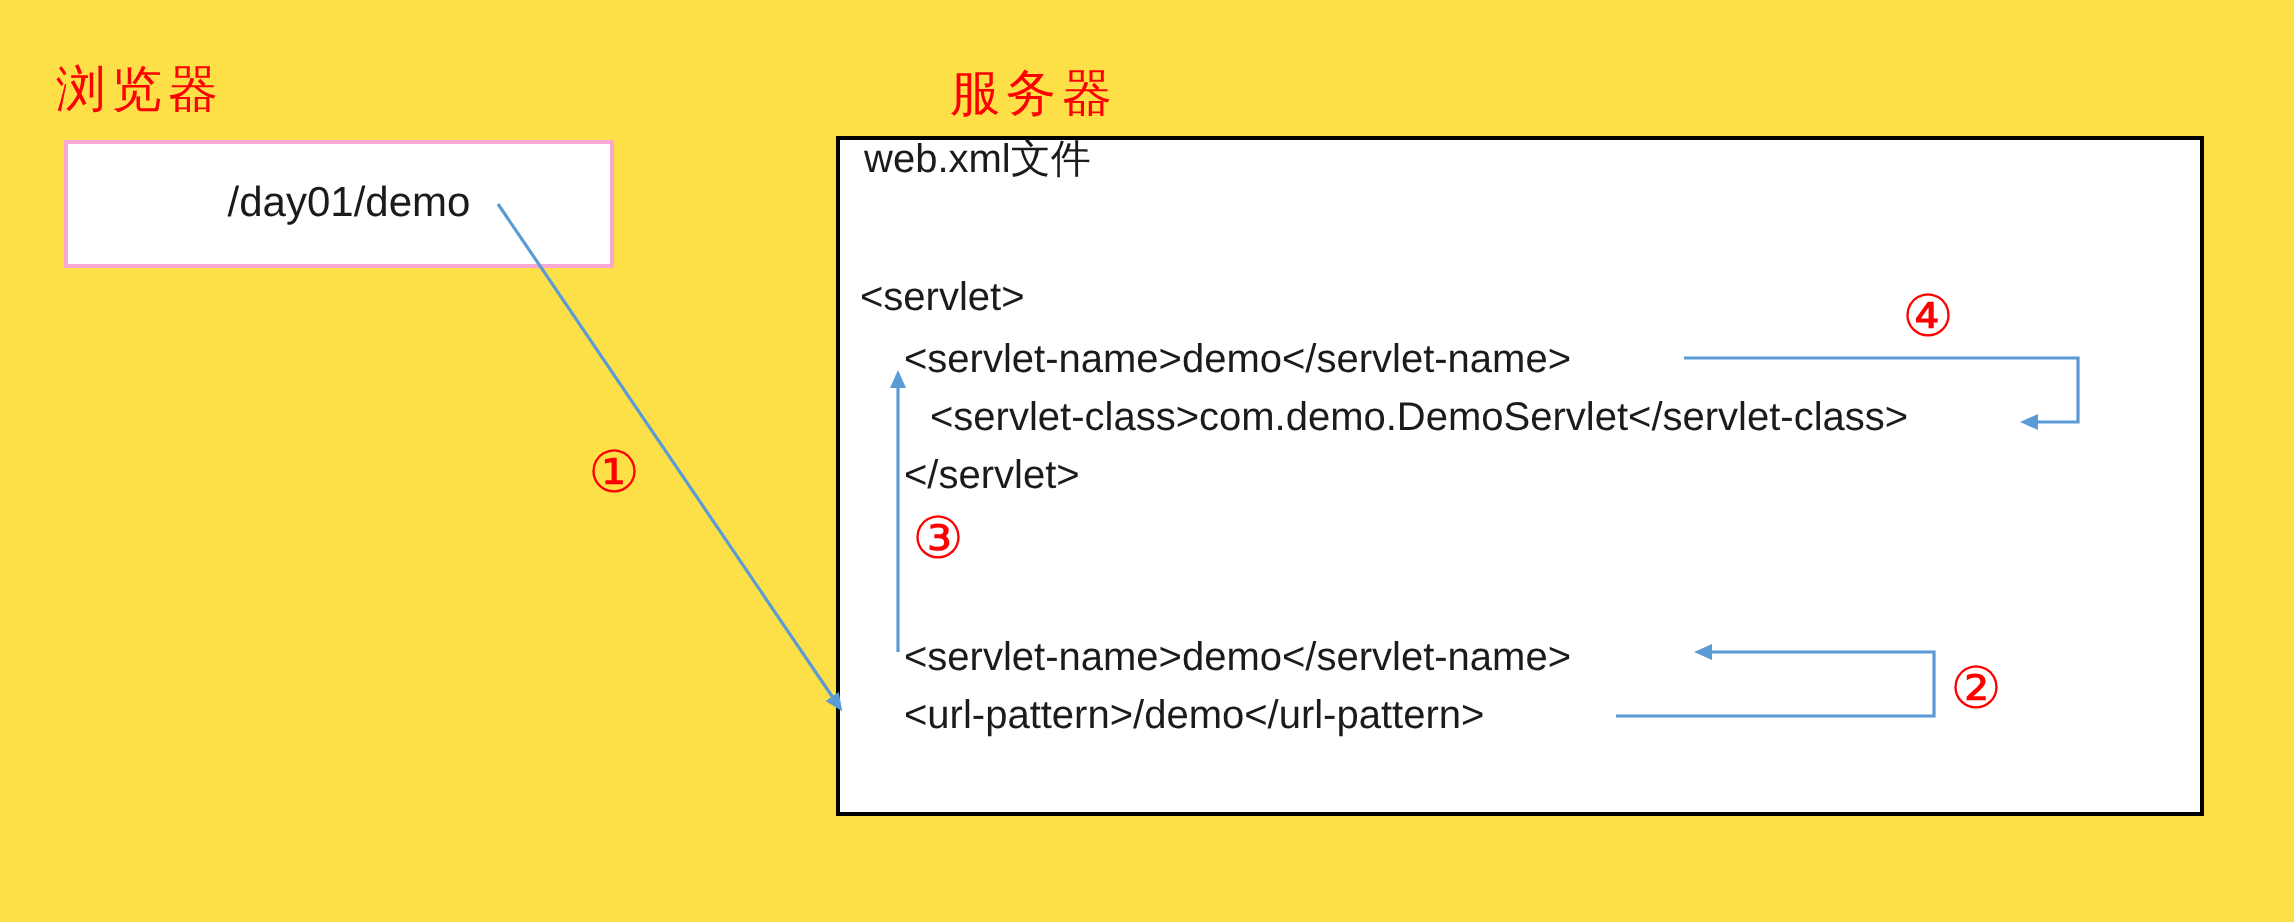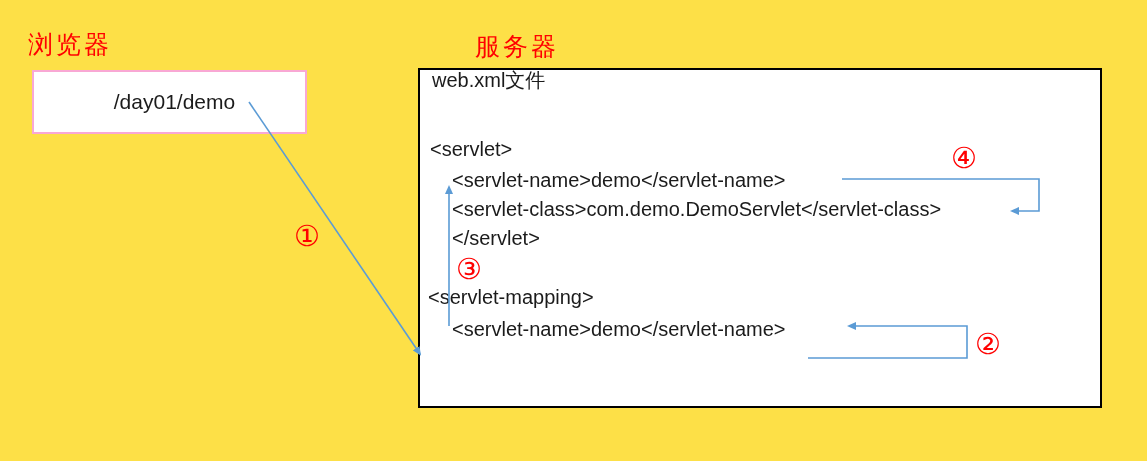--- a/index.html
+++ b/index.html
@@ -60,21 +60,21 @@
   .code-line {
     position: absolute;
     color: var(--ink);
     font-size: 20px;
     line-height: 24px;
     white-space: nowrap;
   }
   .file-title            { left: 432px; top: 68px;  }
   .ln-servlet-open       { left: 430px; top: 137px; text-align: right; }
   .ln-servlet-name       { left: 452px; top: 168px; }
-  .ln-servlet-class      { left: 452px; top: 197px; }
+  .ln-servlet-class      { left: 465px; top: 197px; }
   .ln-servlet-close      { left: 452px; top: 226px; }
   .ln-mapping-open       { left: 428px; top: 285px; }
   .ln-mapping-name       { left: 452px; top: 317px; }
   .ln-url-pattern        { left: 452px; top: 346px; }
   .ln-mapping-close      { left: 428px; top: 374px; }
 
   .arrow-layer {
     position: absolute;
     left: 0; top: 0;
     width: 1147px; height: 461px;
@@ -112,22 +112,22 @@
     <span class="url">/day01/demo</span>
   </div>
 
   <div class="server-box"></div>
 
   <div class="code-line file-title">web.xml文件</div>
   <div class="code-line ln-servlet-open">&lt;servlet&gt;</div>
   <div class="code-line ln-servlet-name">&lt;servlet-name&gt;demo&lt;/servlet-name&gt;</div>
   <div class="code-line ln-servlet-class">&lt;servlet-class&gt;com.demo.DemoServlet&lt;/servlet-class&gt;</div>
   <div class="code-line ln-servlet-close">&lt;/servlet&gt;</div>
-  <div class="code-line ln-mapping-open">&lt;servlet-mapping&gt;</div>
   <div class="code-line ln-mapping-name">&lt;servlet-name&gt;demo&lt;/servlet-name&gt;</div>
+  <div class="code-line ln-url-pattern">&lt;url-pattern&gt;/demo&lt;/url-pattern&gt;</div>
 
   <svg class="arrow-layer" width="1147" height="461" viewBox="0 0 1147 461" xmlns="http://www.w3.org/2000/svg">
     <defs>
       <marker id="ah" markerWidth="9" markerHeight="8" refX="7" refY="4" orient="auto" markerUnits="userSpaceOnUse">
         <path class="arrow-head" d="M0,0 L9,4 L0,8 Z"></path>
       </marker>
     </defs>
     <path class="arrow" d="M249,102 L420,354" marker-end="url(#ah)"></path>
     <path class="arrow" d="M808,358 L967,358 L967,326 L849,326" marker-end="url(#ah)"></path>
     <path class="arrow" d="M449,326 L449,187" marker-end="url(#ah)"></path>

